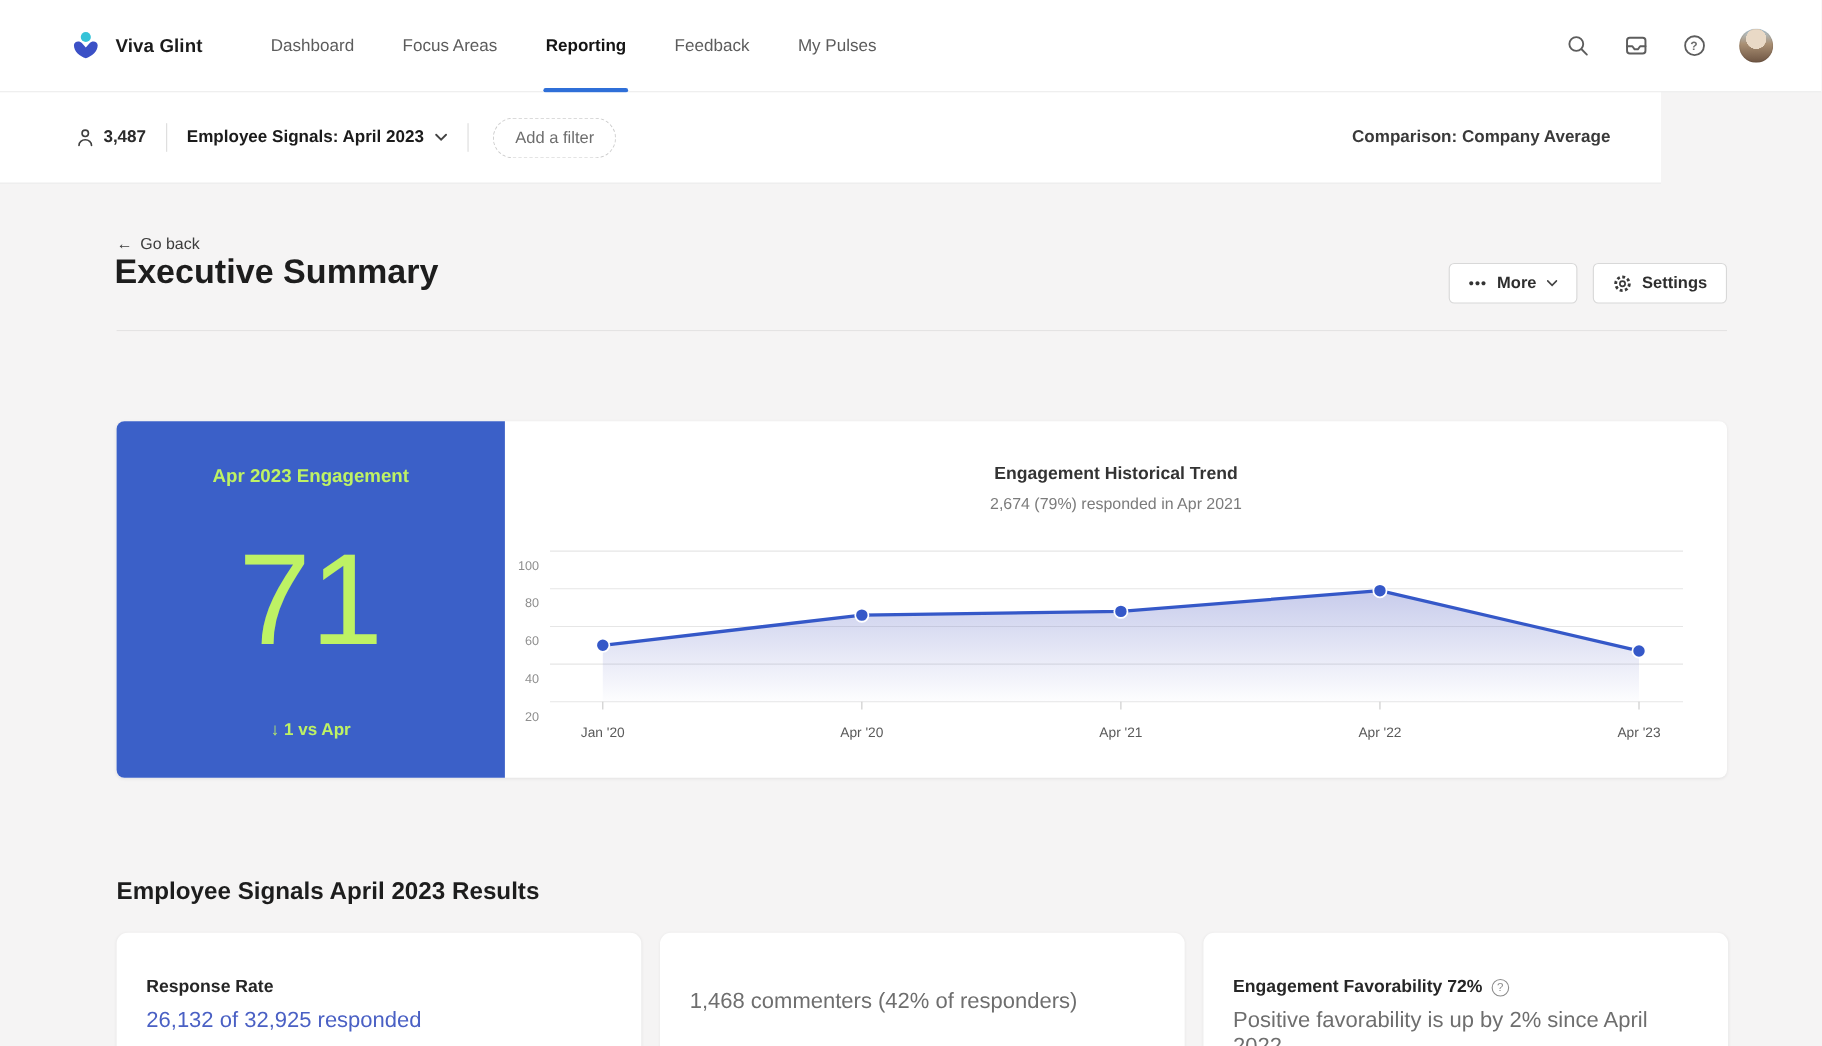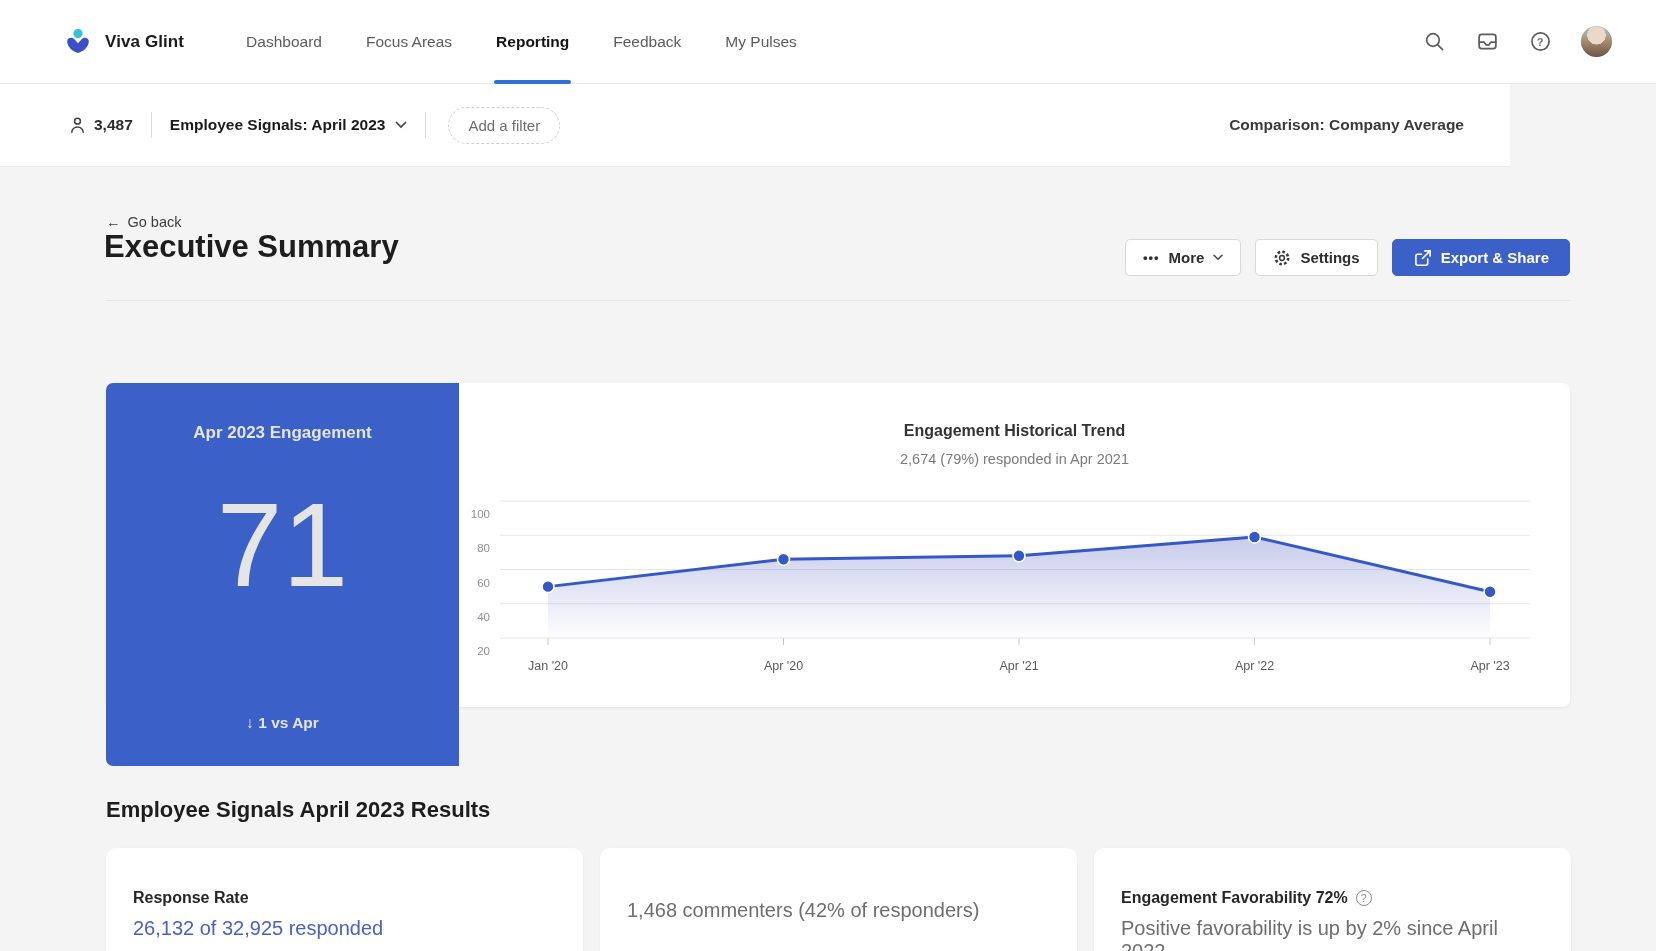--- a/index.html
+++ b/index.html
@@ -70,22 +70,22 @@
   }
   .btn .dots { font-size:13px; letter-spacing:1px; color:#333; }
   .btn-primary { background:#3b60c8; border-color:#3b60c8; color:#fff; padding:0 20px; }
 
   
   .panel {
     position:absolute; left:106px; top:216px; width:1464px; height:324px;
     background:#fff; border-radius:7px; box-shadow:0 1px 3px rgba(0,0,0,.07);
   }
   .score-card {
-    position:absolute; left:106px; top:216px; width:353px; height:383px;
-    background:#3b60c8; border-radius:7px 0 0 7px; color:#e5e5e5; text-align:center;
+    position:absolute; left:106px; top:216px; width:353px; height:324px;
+    background:#3b60c8; border-radius:7px 0 0 7px; color:#bef264; text-align:center;
   }
   .score-title { position:absolute; top:40px; left:0; right:0; font-size:17px; font-weight:600; }
   .score-value { position:absolute; top:92px; left:0; right:0; font-size:118px; font-weight:100; line-height:1.2; }
   .score-delta { position:absolute; bottom:34px; left:0; right:0; font-size:15.5px; font-weight:600; }
 
   .chart-card { position:absolute; left:459px; top:216px; width:1111px; height:324px; }
   .chart-title { position:absolute; top:39px; left:0; right:0; text-align:center; font-size:16px; font-weight:700; color:#333; }
   .chart-subtitle { position:absolute; top:68px; left:0; right:0; text-align:center; font-size:14.5px; color:#7b7b7b; }
   .chart-svg { position:absolute; inset:0; }
 
@@ -193,28 +193,20 @@
       <svg width="10" height="7" viewBox="0 0 10 7" fill="none" stroke="#444" stroke-width="1.5" stroke-linecap="round">
         <polyline points="1,1.3 5,5.3 9,1.3"></polyline>
       </svg>
     </button>
     <button class="btn">
       <svg width="18" height="18" viewBox="0 0 18 18" fill="none" stroke="#3a3a3a">
         <circle cx="9" cy="9" r="6.2" stroke-width="2.6" stroke-dasharray="2.6 2.2"></circle>
         <circle cx="9" cy="9" r="2.4" stroke-width="1.5"></circle>
       </svg>
       <span>Settings</span>
-    </button>
-    <button class="btn btn-primary">
-      <svg width="19" height="18" viewBox="0 0 20 19" fill="none" stroke="#fff" stroke-width="1.7" stroke-linecap="round" stroke-linejoin="round">
-        <path d="M15.5 10.5 v4.6 a2 2 0 0 1 -2 2 H5 a2 2 0 0 1 -2 -2 V7.5 a2 2 0 0 1 2 -2 h4"></path>
-        <path d="M12.5 2 H18 v5.5"></path>
-        <path d="M18 2 L10 10"></path>
-      </svg>
-      <span>Export &amp; Share</span>
     </button>
   </div>
 
   <div class="title-rule"></div>
 
   <div class="panel"></div>
 
   <div class="score-card">
     <div class="score-title">Apr 2023 Engagement</div>
     <div class="score-value">71</div>

